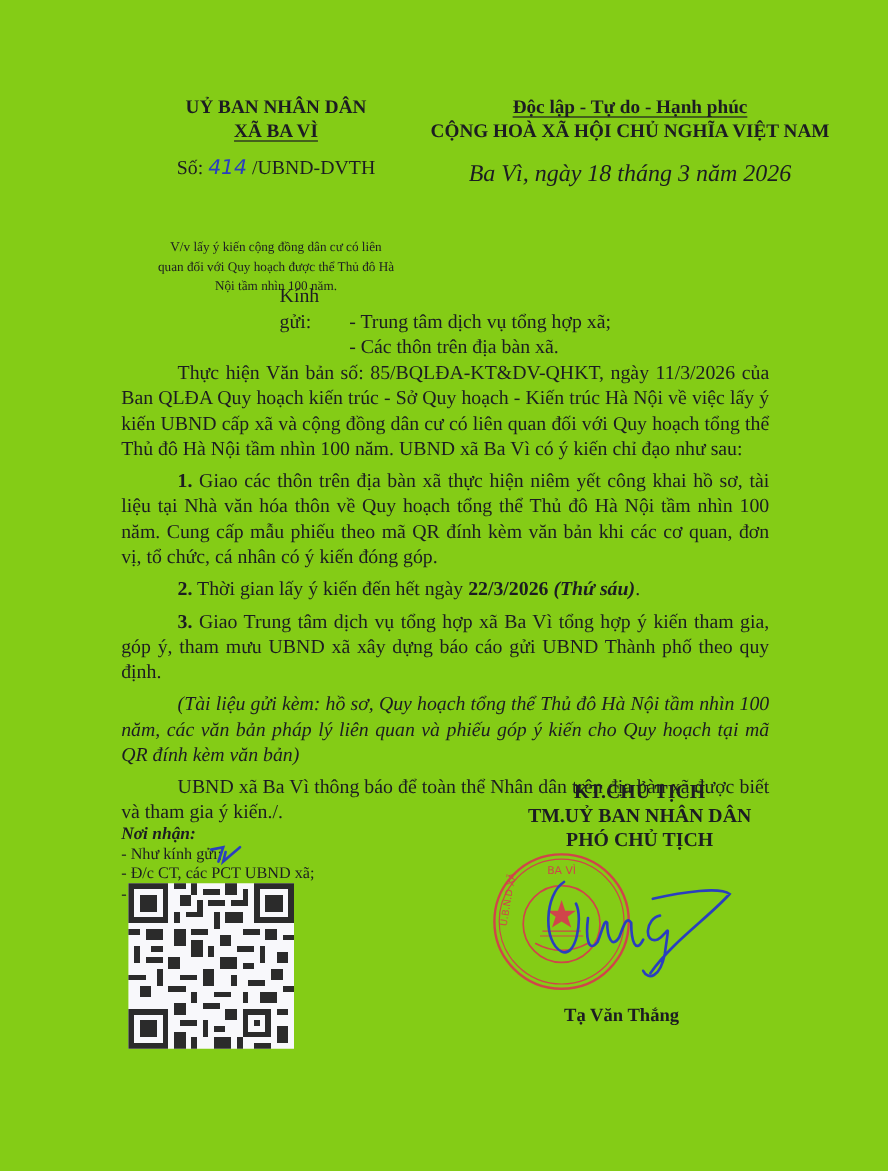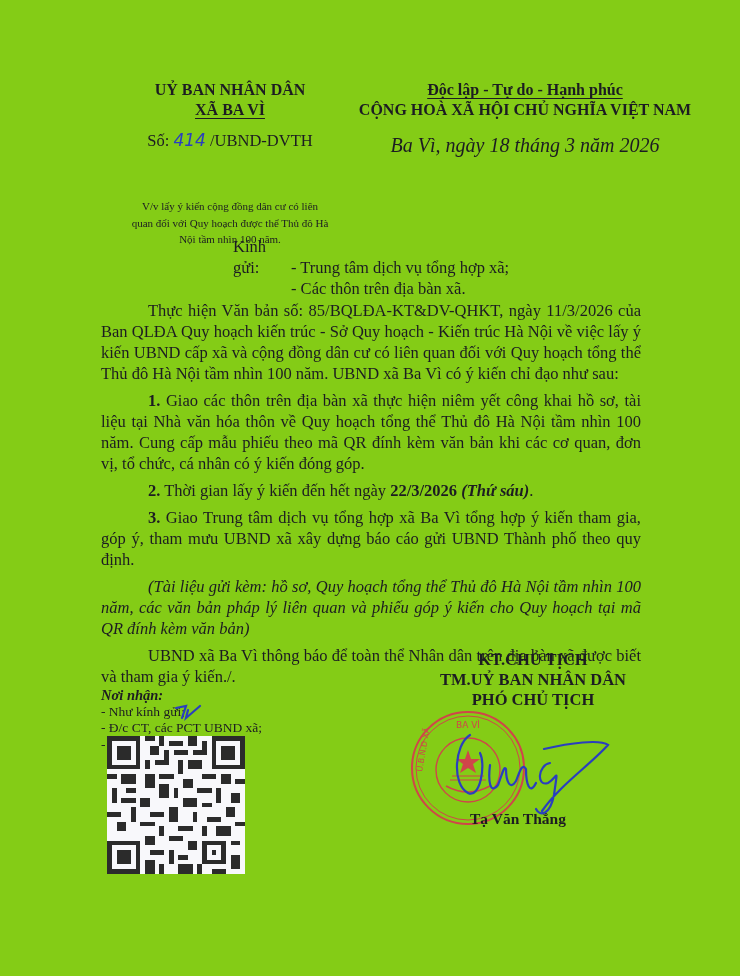--- a/index.html
+++ b/index.html
@@ -23,21 +23,21 @@
   .date { left:345px; top:134px; width:360px; font-size:20px; font-style:italic; }
   .kg { left:233px; top:236px; font-size:16.5px; line-height:21px; }
   .kg .lbl { display:inline-block; width:58px; }
   .kg .item2 { padding-left:58px; }
   .body { left:101px; width:540px; font-size:16.5px; line-height:21px; text-align:justify; }
   .p { text-indent:47px; margin:0; }
   .it { font-style:italic; }
   .nn { left:101px; top:687px; font-size:13.5px; line-height:16.5px; }
   .nn .title { font-weight:bold; font-style:italic; font-size:14.5px; }
   .sig { left:408px; top:650px; width:250px; font-size:16.5px; line-height:20px; font-weight:bold; }
-  .name { left:470px; top:810px; font-size:15.5px; font-weight:bold; }
+  .name { left:470px; top:838px; font-size:15.5px; font-weight:bold; }
   .qr { left:107px; top:736px; width:138px; height:138px; }
   .stamp { left:408px; top:708px; width:120px; height:120px; }
   .signature { left:440px; top:725px; width:170px; height:90px; }
   .lu-mark { left:174px; top:700px; width:30px; height:22px; }
 </style>
 </head>
 <body>
 
 <div class="page">
 

